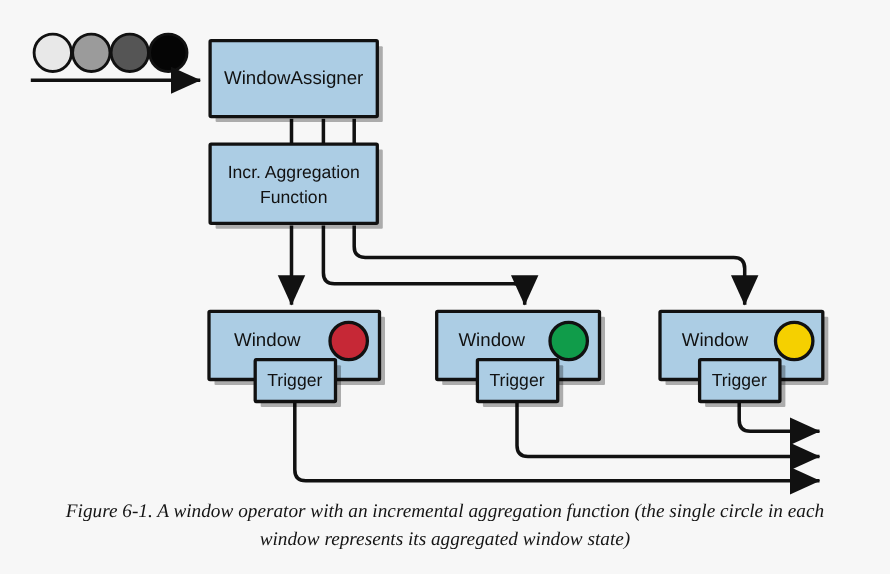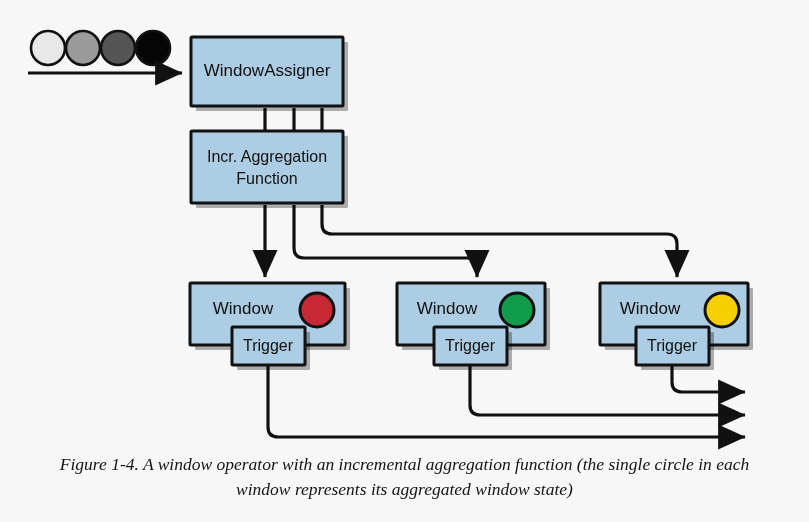--- a/index.html
+++ b/index.html
@@ -165,17 +165,17 @@
       <text class="box-label" x="650" y="310">Window</text>
       <circle class="state-circle" cx="722" cy="310" r="17" fill="#f5d000"></circle>
       <rect class="shadow-rect" x="641" y="332" width="73" height="38" rx="1"></rect>
       <rect class="node-rect" x="636" y="327" width="73" height="38" rx="1"></rect>
       <text class="box-label-sm" x="672" y="347">Trigger</text>
     </g>
 
   </svg>
 
   <div id="caption">
-    <span>Figure 1-4. A window operator with an incremental aggregation function (the single circle</span>
+    <span>Figure 6-1. A window operator with an incremental aggregation function (the single circle</span>
     <span>in each window represents its aggregated window state)</span>
   </div>
 
 </div>
 
 </body></html>

